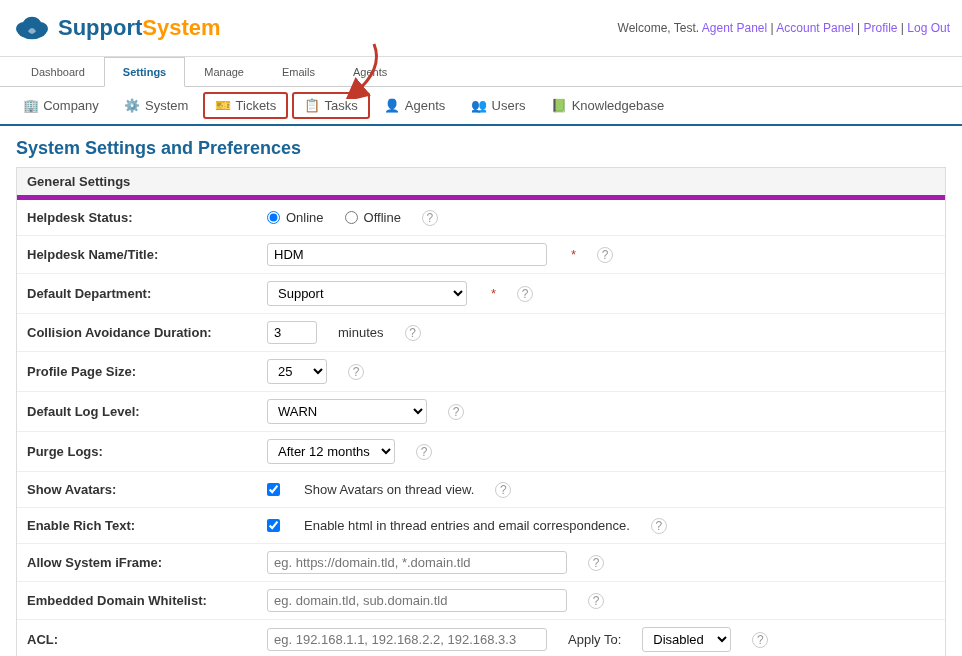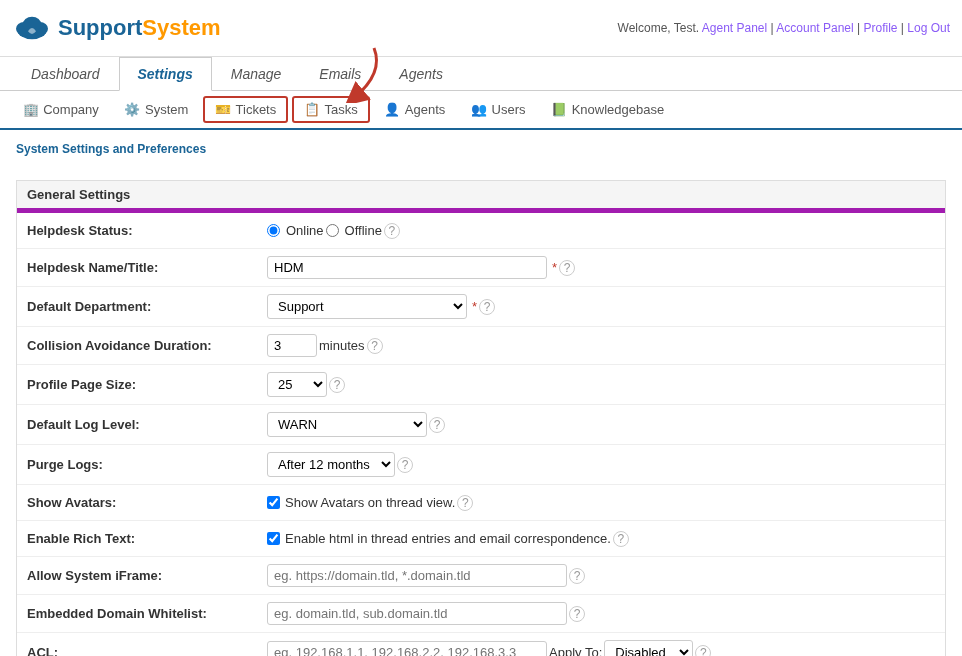--- a/index.html
+++ b/index.html
@@ -10,39 +10,39 @@
     #logo { display: flex; align-items: center; }
     #logo .logo-icon { width: 40px; height: 40px; margin-right: 6px; }
     #logo .logo-text { font-size: 22px; font-weight: bold; }
     #logo .logo-support { color: #1a6496; }
     #logo .logo-system { color: #f90; }
     #header-right { font-size: 12px; color: #555; }
     #header-right a { color: #8b5cf6; text-decoration: none; }
 
     
     #nav-tabs { background: #fff; border-bottom: 1px solid #ccc; display: flex; padding: 0 12px; }
-    .nav-tab { padding: 8px 18px; font-size: 14px; color: #555; cursor: pointer; border: 1px solid transparent; border-bottom: none; margin-bottom: -1px; font-style: italic; }
+    .nav-tab { padding: 8px 18px; font-size: 11px; color: #555; cursor: pointer; border: 1px solid transparent; border-bottom: none; margin-bottom: -1px; }
     .nav-tab.active { color: #1a6496; font-weight: bold; border: 1px solid #ccc; border-bottom: 1px solid #fff; background: #fff; }
 
     
     #sub-nav { background: #fff; border-bottom: 2px solid #1a6496; padding: 5px 12px; display: flex; align-items: center; gap: 4px; }
     .sub-nav-item { padding: 4px 10px; font-size: 13px; color: #555; cursor: pointer; display: flex; align-items: center; gap: 4px; border: 1px solid transparent; border-radius: 3px; }
     .sub-nav-item.highlight { border: 2px solid #c0392b; }
 
     
     #main { background: #fff; margin: 0; padding: 12px 16px; }
-    #page-title { font-size: 12px; font-weight: bold; color: #1a6496; margin-bottom: 24px; }
+    #page-title { font-size: 18px; font-weight: bold; color: #1a6496; margin-bottom: 8px; }
 
     
     .settings-section { border: 1px solid #ddd; margin-bottom: 16px; }
     .section-header { background: #f5f5f5; padding: 6px 10px; font-weight: bold; font-size: 13px; border-bottom: 5px solid #a21caf; }
     .setting-row { display: flex; align-items: center; padding: 7px 10px; border-bottom: 1px solid #eee; min-height: 36px; }
     .setting-row:last-child { border-bottom: none; }
     .setting-label { width: 240px; font-weight: bold; color: #333; flex-shrink: 0; }
-    .setting-value { display: flex; align-items: center; gap: 2px; flex: 1; }
+    .setting-value { display: flex; align-items: center; gap: 21px; flex: 1; }
 
     input[type="text"], input[type="number"] { border: 1px solid #ccc; border-radius: 3px; padding: 3px 6px; font-size: 13px; }
     select { border: 1px solid #ccc; border-radius: 3px; padding: 3px 6px; font-size: 13px; background: #fff; }
     input[type="radio"] { margin-right: 3px; }
     input[type="checkbox"] { margin-right: 3px; }
 
     .required-star { color: #c0392b; margin-left: 3px; }
     .info-icon { color: #999; font-size: 12px; cursor: pointer; border: 1px solid #ccc; border-radius: 50%; width: 16px; height: 16px; display: inline-flex; align-items: center; justify-content: center; font-style: normal; }
     .radio-label { display: flex; align-items: center; gap: 3px; }
   </style>

